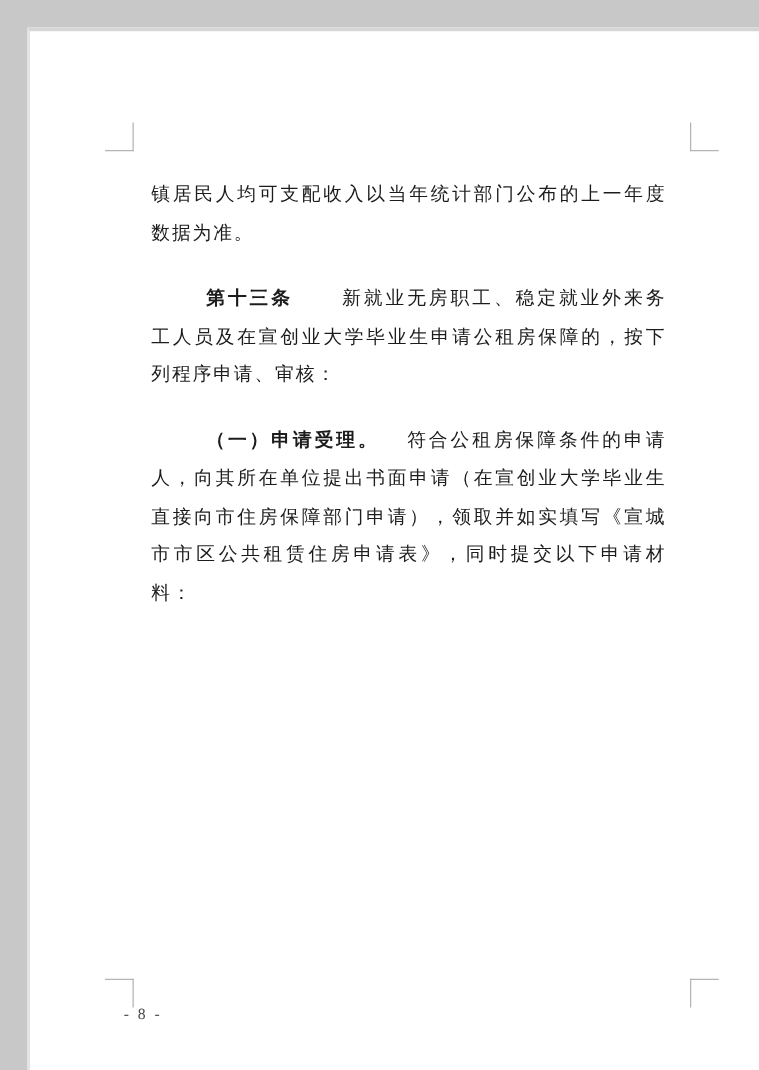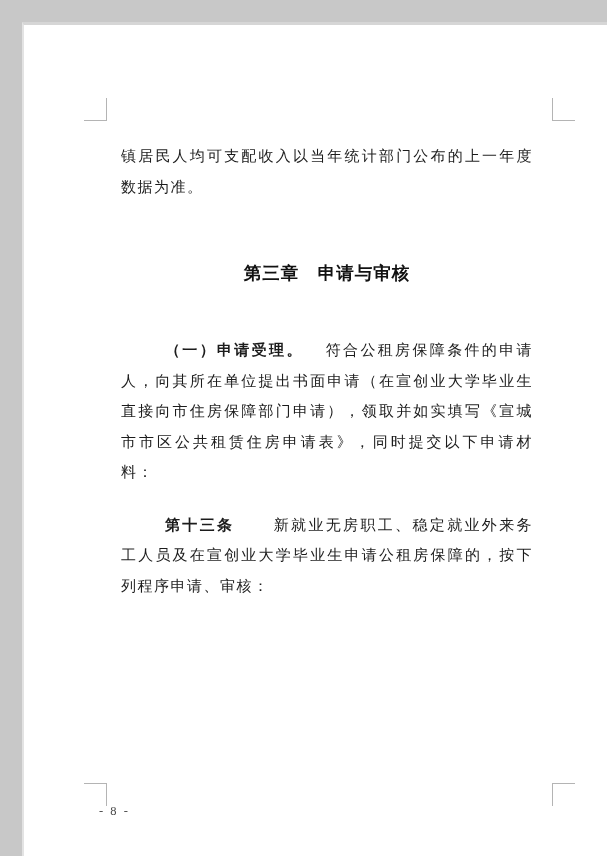--- a/index.html
+++ b/index.html
@@ -67,26 +67,25 @@
 
     <div class="mark mark-tl"></div>
     <div class="mark mark-tr"></div>
     <div class="mark mark-bl"></div>
     <div class="mark mark-br"></div>
 
     <div class="body-col">
 
       <p>镇居民人均可支配收入以当年统计部门公布的上一年度数据为准。</p>
 
-      <p class="chapter">第三章　申请与审核</p>
 
 
+      <p class="para"><b>第十三条</b><span>　新就业无房职工、稳定就业外来务工人员及在宣创业大学毕业生申请公租房保障的，按下列程序申请、审核：</span></p>
+
       <p class="para"><b>（一）申请受理。</b><span>符合公租房保障条件的申请人，向其所在单位提出书面申请（在宣创业大学毕业生直接向市住房保障部门申请），领取并如实填写《宣城市市区公共租赁住房申请表》，同时提交以下申请材料：</span></p>
-
-      <p class="para"><b>第十三条</b><span>　新就业无房职工、稳定就业外来务工人员及在宣创业大学毕业生申请公租房保障的，按下列程序申请、审核：</span></p>
 
 
 
     </div>
 
     <div class="page-number">- 8 -</div>
   </div>
 </div>
 
 </body></html>

